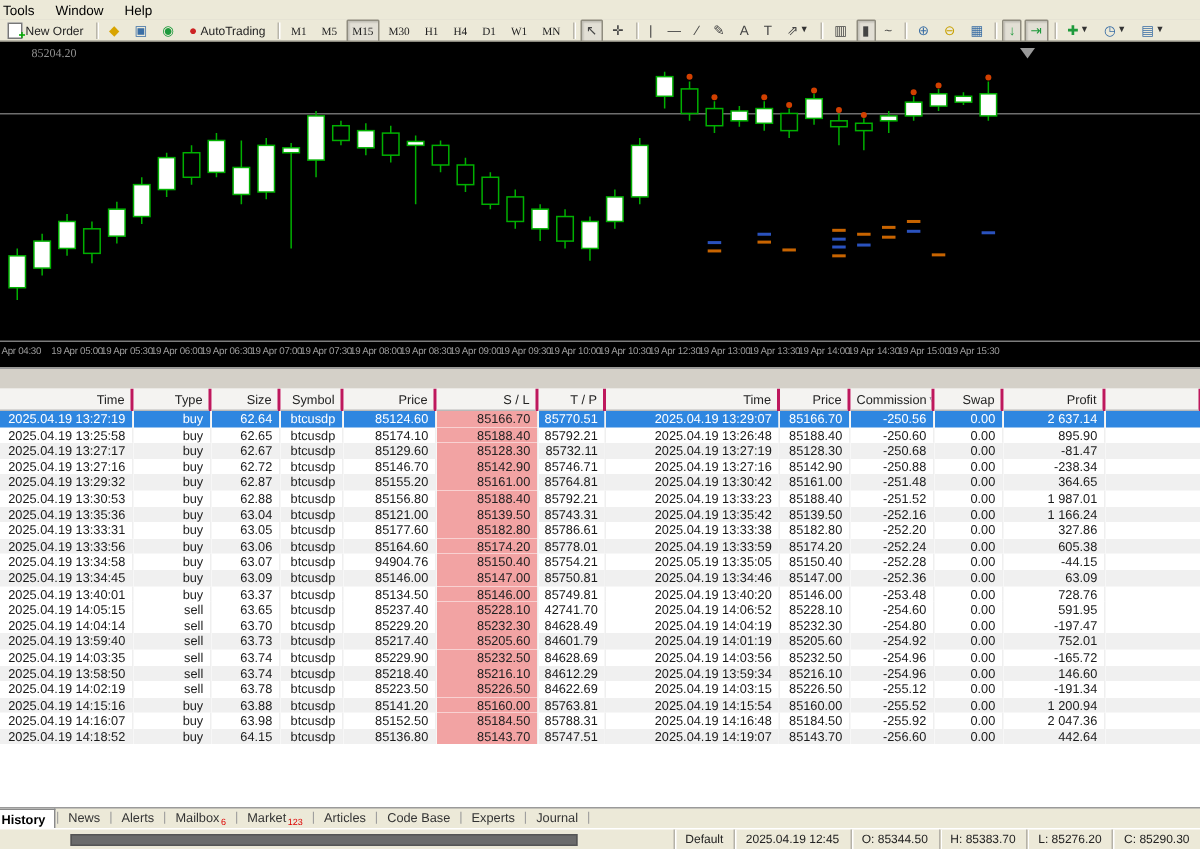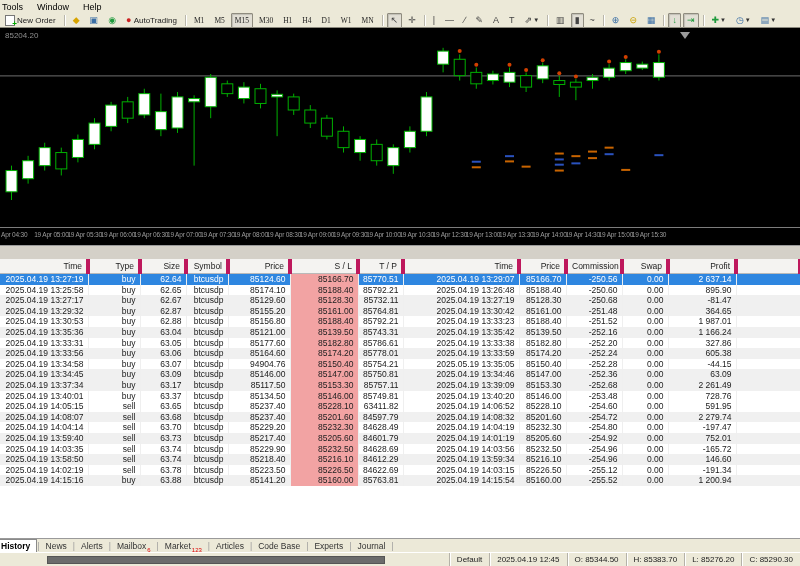--- a/index.html
+++ b/index.html
@@ -22,43 +22,43 @@
   .tf{font-size:7.5px;padding:0 3px;font-family:Liberation Serif, serif;}
   .ic{font-size:9px;line-height:9px;}
   .ic.gold{color:#d8a400}.ic.blue{color:#3a6ea5}.ic.green{color:#1e9a3c}.ic.red{color:#cc2222}
   .ic.yellow{color:#c8a000}.ic.gray{color:#444}
   .doc{width:8px;height:9px;background:#fff;border:1px solid #777;position:relative;margin-right:2px;}
   .doc:after{content:"+";position:absolute;right:-3px;bottom:-3px;color:#0a0;font-weight:bold;font-size:8px;}
   .dd{font-size:6px;color:#333;margin-left:1px;}
 
   
   .chart{position:absolute;left:0;top:28px;width:800px;height:217px;background:#000;}
-  .bid-label{position:absolute;left:5px;top:3px;font-size:8px;color:#8f8f8f;}
+  .bid-label{position:absolute;left:21px;top:3px;font-size:8px;color:#8f8f8f;font-family:Liberation Serif, serif;}
   .plot{position:absolute;left:0;top:0;width:800px;height:199px;}
   .xaxis{position:absolute;left:0;top:199px;width:800px;height:18px;border-top:1px solid #7c7c7c;}
   .xaxis span{position:absolute;top:3px;font-size:6.5px;letter-spacing:-.2px;color:#9c9c9c;white-space:nowrap;}
 
   
   .gap{position:absolute;left:0;top:245px;width:800px;height:14px;background:#d4d0c8;border-top:1px solid #9a9a9a;}
 
   
   .grid{position:absolute;left:0;top:259px;width:800px;height:279px;background:#fff;overflow:hidden;}
   table{border-collapse:collapse;table-layout:fixed;width:800px;font-size:8.5px;color:#1a1a1a;}
-  th{height:14px;background:#f4f3f1;border-bottom:1px solid #b9b9b9;border-right:4px solid #be185d;
+  th{height:14px;background:#f4f3f1;border-bottom:1px solid #b9b9b9;border-right:2px solid #be185d;
      font-weight:normal;color:#222;text-align:right;padding:0 4px;white-space:nowrap;overflow:hidden;}
   td{height:10.6px;line-height:10.6px;text-align:right;padding:0 4px;border-right:1px solid #efefef;
      white-space:nowrap;overflow:hidden;}
   tr.odd td{background:#f0f0f0;}
   tr.sel td{background:#2e86e0;color:#fff;}
   td.sl{background:#f2a3a3 !important;color:#222 !important;}
   .sort{font-size:7px;color:#667;}
 
   
   .tabs{position:absolute;left:0;top:538px;width:800px;height:14px;background:#ece9d8;border-top:1px solid #9a9a9a;
-        display:flex;align-items:center;font-size:8.5px;color:#333;}
+        display:flex;align-items:flex-start;font-size:8.5px;color:#333;}
   .tab{padding:0 6px;display:flex;align-items:flex-start;height:12px;line-height:12px;}
   .tab.active{background:#fff;border:1px solid #8a8a8a;border-bottom:none;margin-left:-6px;height:13px;font-weight:bold;color:#000;}
   .tabsep{color:#999;}
   .badge{color:#d00;font-size:6px;margin-left:1px;margin-top:4px;}
 
   
   .status{position:absolute;left:0;top:552px;width:800px;height:14px;background:#ece9d8;border-top:1px solid #fff;
           box-sizing:border-box;font-size:8px;color:#222;display:flex;align-items:center;}
   .status .inset{position:absolute;left:47px;top:3px;width:338px;height:8px;background:#6b6b6b;
                  border:1px solid #555;box-sizing:border-box;}
@@ -391,20 +391,35 @@
             <td>85129.60</td>
             <td class="sl">85128.30</td>
             <td>85732.11</td>
             <td>2025.04.19 13:27:19</td>
             <td>85128.30</td>
             <td>-250.68</td>
             <td>0.00</td>
             <td>-81.47</td>
             <td></td>
           </tr>
+          <tr class="">
+            <td>2025.04.19 13:27:16</td>
+            <td>buy</td>
+            <td>62.72</td>
+            <td>btcusdp</td>
+            <td>85146.70</td>
+            <td class="sl">85142.90</td>
+            <td>85746.71</td>
+            <td>2025.04.19 13:27:16</td>
+            <td>85142.90</td>
+            <td>-250.88</td>
+            <td>0.00</td>
+            <td>-238.34</td>
+            <td></td>
+          </tr>
           <tr class="odd">
             <td>2025.04.19 13:29:32</td>
             <td>buy</td>
             <td>62.87</td>
             <td>btcusdp</td>
             <td>85155.20</td>
             <td class="sl">85161.00</td>
             <td>85764.81</td>
             <td>2025.04.19 13:30:42</td>
             <td>85161.00</td>
@@ -496,35 +511,20 @@
             <td>85146.00</td>
             <td class="sl">85147.00</td>
             <td>85750.81</td>
             <td>2025.04.19 13:34:46</td>
             <td>85147.00</td>
             <td>-252.36</td>
             <td>0.00</td>
             <td>63.09</td>
             <td></td>
           </tr>
-          <tr class="odd">
-            <td>2025.04.19 13:37:34</td>
-            <td>buy</td>
-            <td>63.17</td>
-            <td>btcusdp</td>
-            <td>85117.50</td>
-            <td class="sl">85153.30</td>
-            <td>85757.11</td>
-            <td>2025.04.19 13:39:09</td>
-            <td>85153.30</td>
-            <td>-252.68</td>
-            <td>0.00</td>
-            <td>2 261.49</td>
-            <td></td>
-          </tr>
           <tr class="">
             <td>2025.04.19 13:40:01</td>
             <td>buy</td>
             <td>63.37</td>
             <td>btcusdp</td>
             <td>85134.50</td>
             <td class="sl">85146.00</td>
             <td>85749.81</td>
             <td>2025.04.19 13:40:20</td>
             <td>85146.00</td>
@@ -533,41 +533,26 @@
             <td>728.76</td>
             <td></td>
           </tr>
           <tr class="">
             <td>2025.04.19 14:05:15</td>
             <td>sell</td>
             <td>63.65</td>
             <td>btcusdp</td>
             <td>85237.40</td>
             <td class="sl">85228.10</td>
-            <td>63411.82</td>
+            <td>42741.70</td>
             <td>2025.04.19 14:06:52</td>
             <td>85228.10</td>
             <td>-254.60</td>
             <td>0.00</td>
             <td>591.95</td>
-            <td></td>
-          </tr>
-          <tr class="odd">
-            <td>2025.04.19 14:08:07</td>
-            <td>sell</td>
-            <td>63.68</td>
-            <td>btcusdp</td>
-            <td>85237.40</td>
-            <td class="sl">85201.60</td>
-            <td>84597.79</td>
-            <td>2025.04.19 14:08:32</td>
-            <td>85201.60</td>
-            <td>-254.72</td>
-            <td>0.00</td>
-            <td>2 279.74</td>
             <td></td>
           </tr>
           <tr class="">
             <td>2025.04.19 14:04:14</td>
             <td>sell</td>
             <td>63.70</td>
             <td>btcusdp</td>
             <td>85229.20</td>
             <td class="sl">85232.30</td>
             <td>84628.49</td>
@@ -644,20 +629,50 @@
             <td>63.88</td>
             <td>btcusdp</td>
             <td>85141.20</td>
             <td class="sl">85160.00</td>
             <td>85763.81</td>
             <td>2025.04.19 14:15:54</td>
             <td>85160.00</td>
             <td>-255.52</td>
             <td>0.00</td>
             <td>1 200.94</td>
+            <td></td>
+          </tr>
+          <tr class="">
+            <td>2025.04.19 14:16:07</td>
+            <td>buy</td>
+            <td>63.98</td>
+            <td>btcusdp</td>
+            <td>85152.50</td>
+            <td class="sl">85184.50</td>
+            <td>85788.31</td>
+            <td>2025.04.19 14:16:48</td>
+            <td>85184.50</td>
+            <td>-255.92</td>
+            <td>0.00</td>
+            <td>2 047.36</td>
+            <td></td>
+          </tr>
+          <tr class="odd">
+            <td>2025.04.19 14:18:52</td>
+            <td>buy</td>
+            <td>64.15</td>
+            <td>btcusdp</td>
+            <td>85136.80</td>
+            <td class="sl">85143.70</td>
+            <td>85747.51</td>
+            <td>2025.04.19 14:19:07</td>
+            <td>85143.70</td>
+            <td>-256.60</td>
+            <td>0.00</td>
+            <td>442.64</td>
             <td></td>
           </tr>
         </tbody>
     </table>
   </div>
 
   <div class="tabs" id="tabbar">
       <div class="tab active">History</div>
       <span class="tabsep">|</span>
       <div class="tab">News</div>

